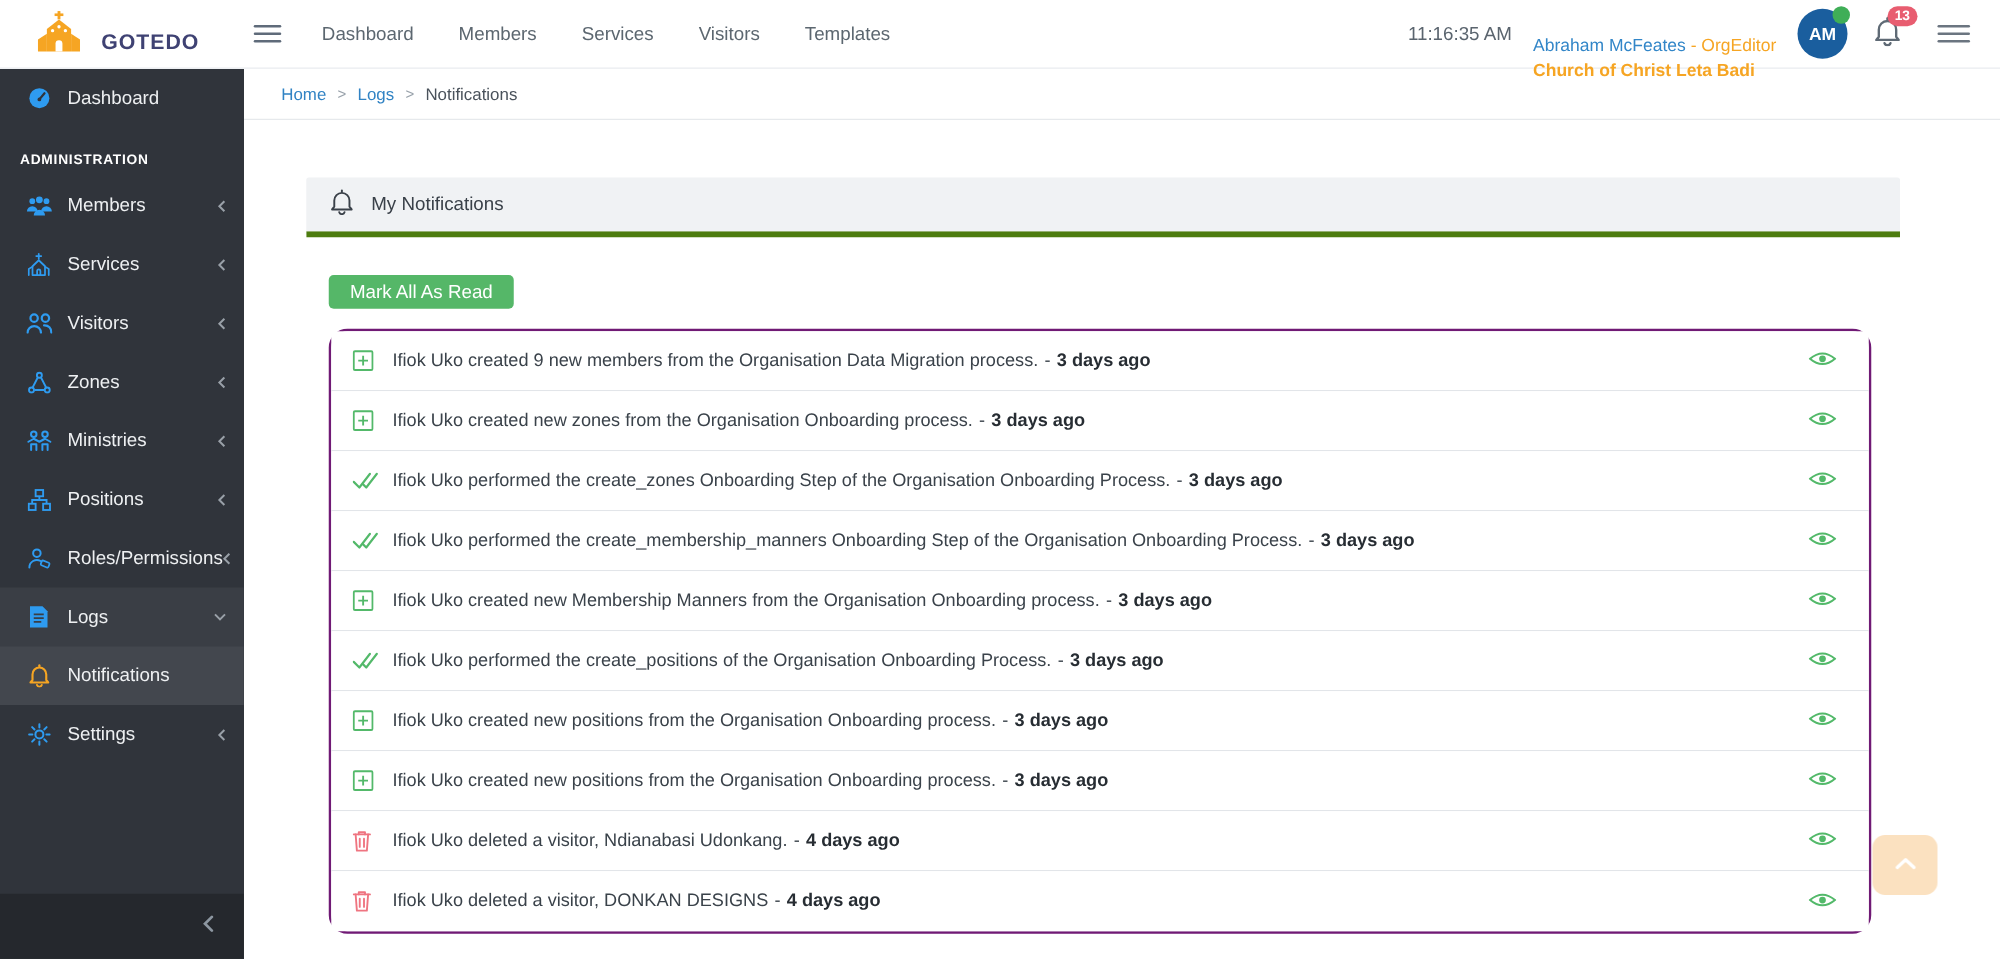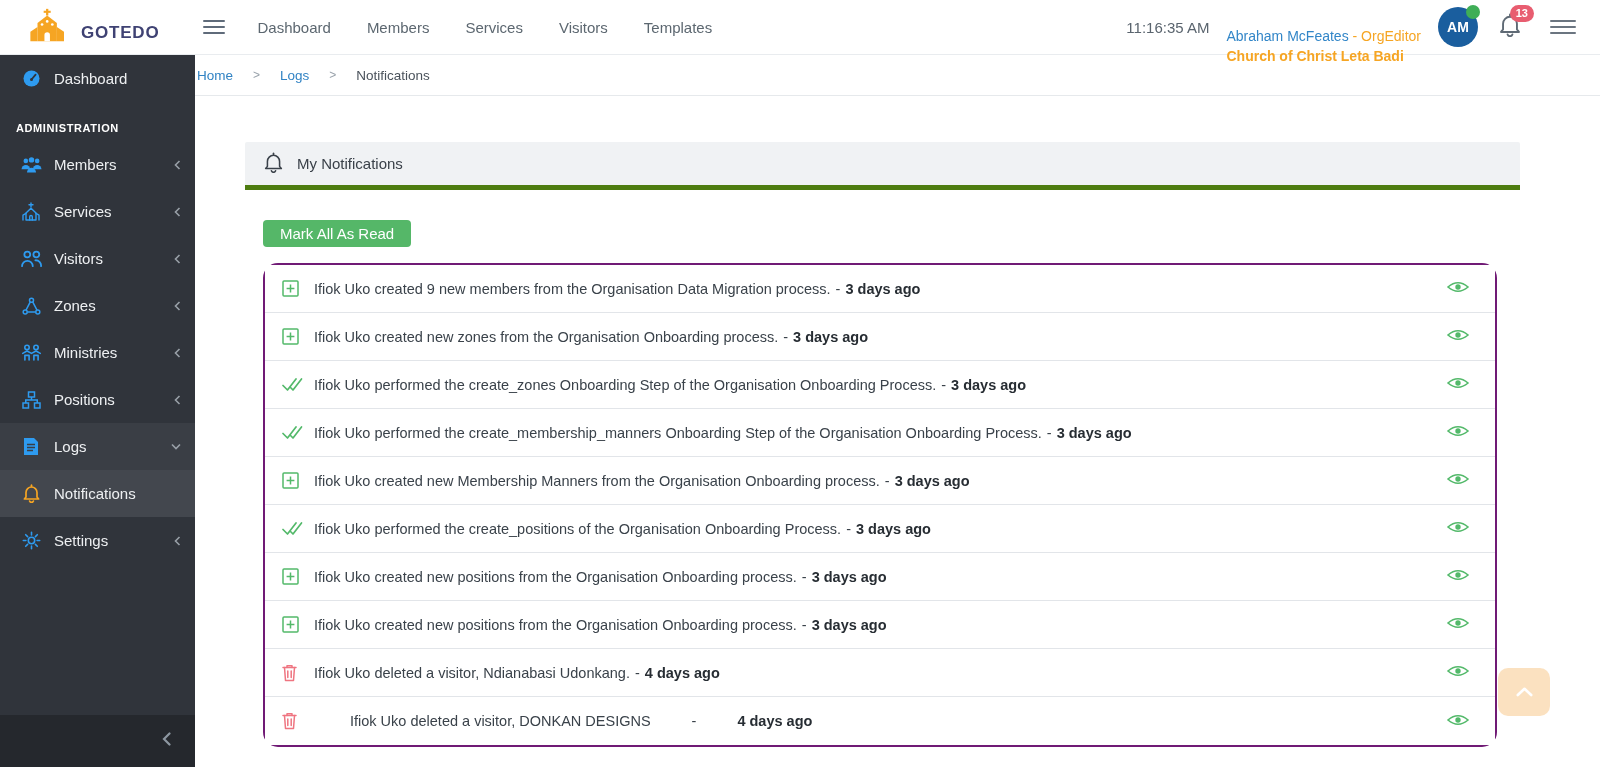--- a/index.html
+++ b/index.html
@@ -43,37 +43,37 @@
   .side-item.is-open { background: #3a3e45; }
   .side-item.is-active { background: #43474e; }
   .section-title { color: #ffffff; font-size: 11px; font-weight: 700; letter-spacing: .6px;
                    padding: 20px 12px 7px 16px; flex-shrink: 0; }
   .side-filler { flex: 1; }
   .side-footer { height: 52px; background: #25282d; display: flex; align-items: center;
                  justify-content: flex-end; padding-right: 24px; cursor: pointer; flex-shrink: 0; }
 
   
   .main { margin-left: 195px; margin-top: 55px; }
-  .breadcrumb { height: 41px; display: flex; align-items: center; gap: 20px; padding-left: 2px;
+  .breadcrumb { height: 41px; display: flex; align-items: center; gap: 9px; padding-left: 30px;
                 background: #fff; border-bottom: 1px solid #e6e9ec; font-size: 13.5px; }
   .bc-link { color: #3183c4; cursor: pointer; text-decoration: none; }
   .bc-sep { color: #98a1aa; font-size: 12px; }
   .bc-current { color: #4a525b; }
 
   .content { padding: 46px 80px 0 50px; background: #fff; }
   .card-header { height: 48px; background: #f0f2f4; border-bottom: 5px solid #4d7c0f;
                  display: flex; align-items: center; gap: 14px; padding-left: 19px;
                  font-size: 15px; color: #3a4149; border-radius: 2px 2px 0 0; }
   .card-body { padding: 30px 23px 0 18px; }
   .btn-green { display: inline-block; background: #55b768; color: #fff; border: none; border-radius: 4px;
                font-size: 15px; padding: 5px 17px; font-family: inherit; cursor: pointer; }
   .notif-list { list-style: none; margin-top: 16px; border: 2px solid #701a75; border-radius: 15px; background: #fff; }
   .notif-row { display: flex; align-items: center; height: 48px; padding: 0 24px 0 17px;
                border-bottom: 1px solid #e2e5e9; font-size: 14.5px; color: #3a424a; background: #fff; }
-  .notif-row:last-child { border-bottom: none; gap: 36px; }
+  .notif-row:last-child { border-bottom: none; }
   .nicon { width: 22px; display: flex; margin-right: 10px; flex-shrink: 0; }
   .nsep { margin: 0 5px; }
   .ntime { font-weight: 700; color: #272d33; }
   .eye-btn { margin-left: auto; background: none; border: none; cursor: pointer; padding: 2px; display: flex; }
 
   .scroll-top { position: fixed; top: 668px; right: 50px; width: 52px; height: 48px;
                 background: rgba(247, 201, 140, 0.55); border-radius: 10px; display: flex;
                 align-items: center; justify-content: center; z-index: 40; cursor: pointer; }
 </style>
 </head>
@@ -257,20 +257,35 @@
       </svg>
     </span>
     <span class="lbl">Positions</span>
     <span class="chev">
       <svg width="7" height="10" viewBox="0 0 7 10" fill="none" stroke="#99a0a8" stroke-width="1.6">
           <path d="M5.5 1 L1.5 5 L5.5 9"></path>
         </svg>
     </span>
   </div>
 
+  <div class="side-item">
+    <span class="ic">
+      <svg width="19" height="18" viewBox="0 0 19 18" fill="none" stroke="#2e9bf0" stroke-width="1.6" stroke-linecap="round">
+        <circle cx="7.5" cy="4.5" r="3"></circle>
+        <path d="M1.5 16 a6 6 0 0 1 9 -5.2"></path>
+        <rect x="10.8" y="11.2" width="6.6" height="4" rx="1" transform="rotate(22 14 13.2)" stroke-width="1.4"></rect>
+      </svg>
+    </span>
+    <span class="lbl">Roles/Permissions</span>
+    <span class="chev">
+      <svg width="7" height="10" viewBox="0 0 7 10" fill="none" stroke="#99a0a8" stroke-width="1.6">
+          <path d="M5.5 1 L1.5 5 L5.5 9"></path>
+        </svg>
+    </span>
+  </div>
 
   <div class="side-item is-open">
     <span class="ic">
       <svg width="16" height="19" viewBox="0 0 16 19">
         <path d="M1 1 h10 l4 4 v13 H1 Z" fill="#2e9bf0"></path>
         <path d="M4 7.5 h8 M4 10.5 h8 M4 13.5 h6" stroke="#3a3e45" stroke-width="1.4"></path>
       </svg>
     </span>
     <span class="lbl">Logs</span>
     <span class="chev">

